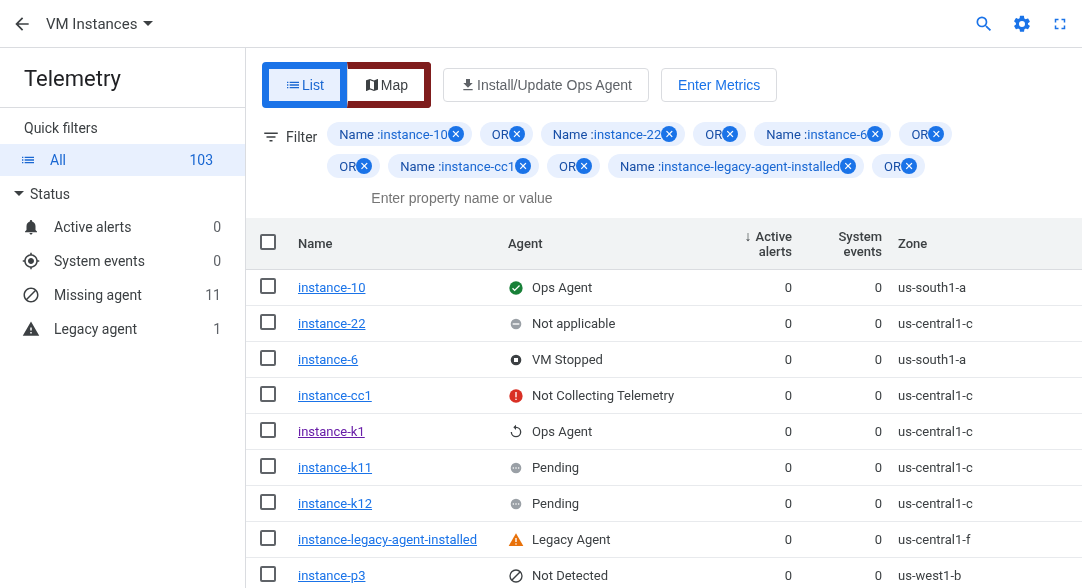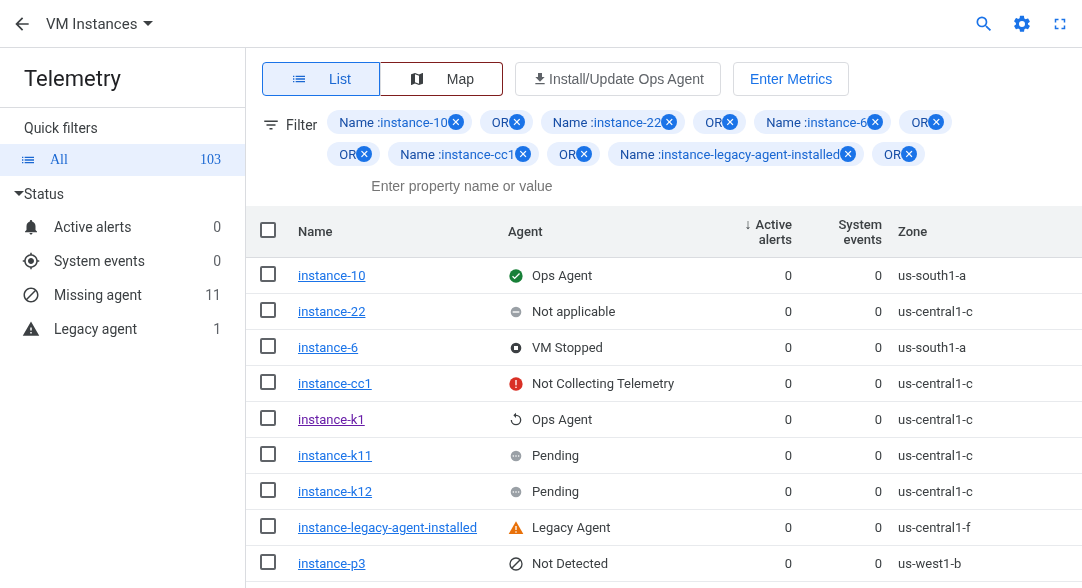--- a/index.html
+++ b/index.html
@@ -10,34 +10,34 @@
 .back-arrow { width: 20px; height: 20px; display: flex; align-items: center; justify-content: center; cursor: pointer; }
 .breadcrumb { font-size: 15px; color: #3c4043; display: flex; align-items: center; gap: 6px; cursor: pointer; }
 .topbar-right { margin-left: auto; display: flex; gap: 18px; align-items: center; }
 .topbar-icon { width: 20px; height: 20px; cursor: pointer; color: #1a73e8; display: flex; align-items: center; justify-content: center; }
 
 .main { display: flex; height: calc(588px - 48px); }
 
 .sidebar { width: 246px; border-right: 1px solid #dadce0; display: flex; flex-direction: column; }
 .sidebar-title { font-size: 22px; padding: 18px 24px 16px; color: #202124; border-bottom: 1px solid #dadce0; }
 .quick-filters-label { padding: 12px 24px 8px; font-size: 14px; color: #3c4043; }
-.filter-all { display: flex; align-items: center; justify-content: space-between; padding: 8px 24px 8px 20px; background: #e8f0fe; color: #1967d2; cursor: pointer; border-left: 0; font-family: Liberation Serif, serif; }
+.filter-all { display: flex; align-items: center; justify-content: space-between; padding: 8px 32px 8px 20px; background: #e8f0fe; color: #1967d2; cursor: pointer; border-left: 0; }
 .filter-all .filter-icon { margin-right: 14px; }
 .filter-all span.label { flex: 1; font-weight: 400; }
 .filter-all .count { color: #1967d2; }
-.status-header { display: flex; align-items: center; padding: 10px 24px 8px 14px; font-size: 14px; color: #3c4043; cursor: pointer; }
+.status-header { display: flex; align-items: center; padding: 10px 24px 8px 14px; font-size: 14px; color: #3c4043; cursor: pointer; gap: 6px; }
 .status-item { display: flex; align-items: center; padding: 8px 24px 8px 22px; color: #3c4043; cursor: pointer; gap: 14px; }
 .status-item .label { flex: 1; }
 .status-item .count { color: #5f6368; }
 .status-icon { width: 18px; height: 18px; display: flex; align-items: center; justify-content: center; }
 
 .content { flex: 1; display: flex; flex-direction: column; overflow: hidden; }
 .toolbar { display: flex; align-items: center; gap: 12px; padding: 14px 16px; }
 .toggle-group { display: inline-flex; border-radius: 4px; }
-.toggle-btn { display: inline-flex; align-items: center; gap: 22px; padding: 8px 28px; border: 1px solid #7f1d1d; background: #fff; cursor: pointer; font-size: 14px; color: #3c4043; }
+.toggle-btn { display: inline-flex; align-items: center; gap: 1px; padding: 8px 16px; border: 7px solid #7f1d1d; background: #fff; cursor: pointer; font-size: 14px; color: #3c4043; }
 .toggle-btn.active { background: #e8f0fe; border-color: #1a73e8; color: #1967d2; }
 .toggle-btn:first-child { border-radius: 4px 0 0 4px; }
 .toggle-btn:last-child { border-radius: 0 4px 4px 0; border-left: none; }
 .toggle-btn.active + .toggle-btn { border-left: 1px solid #dadce0; }
 .btn-outline { display: inline-flex; align-items: center; gap: 1px; padding: 8px 16px; border: 1px solid #dadce0; border-radius: 4px; background: #fff; cursor: pointer; font-size: 14px; color: #5f6368; }
 .btn-outline.blue { color: #1a73e8; }
 
 .filter-row { display: flex; align-items: flex-start; padding: 0 16px 8px 16px; gap: 10px; }
 .filter-label { display: flex; align-items: center; gap: 6px; color: #3c4043; padding-top: 6px; }
 .chips-area { flex: 1; display: flex; flex-direction: column; gap: 8px; }

